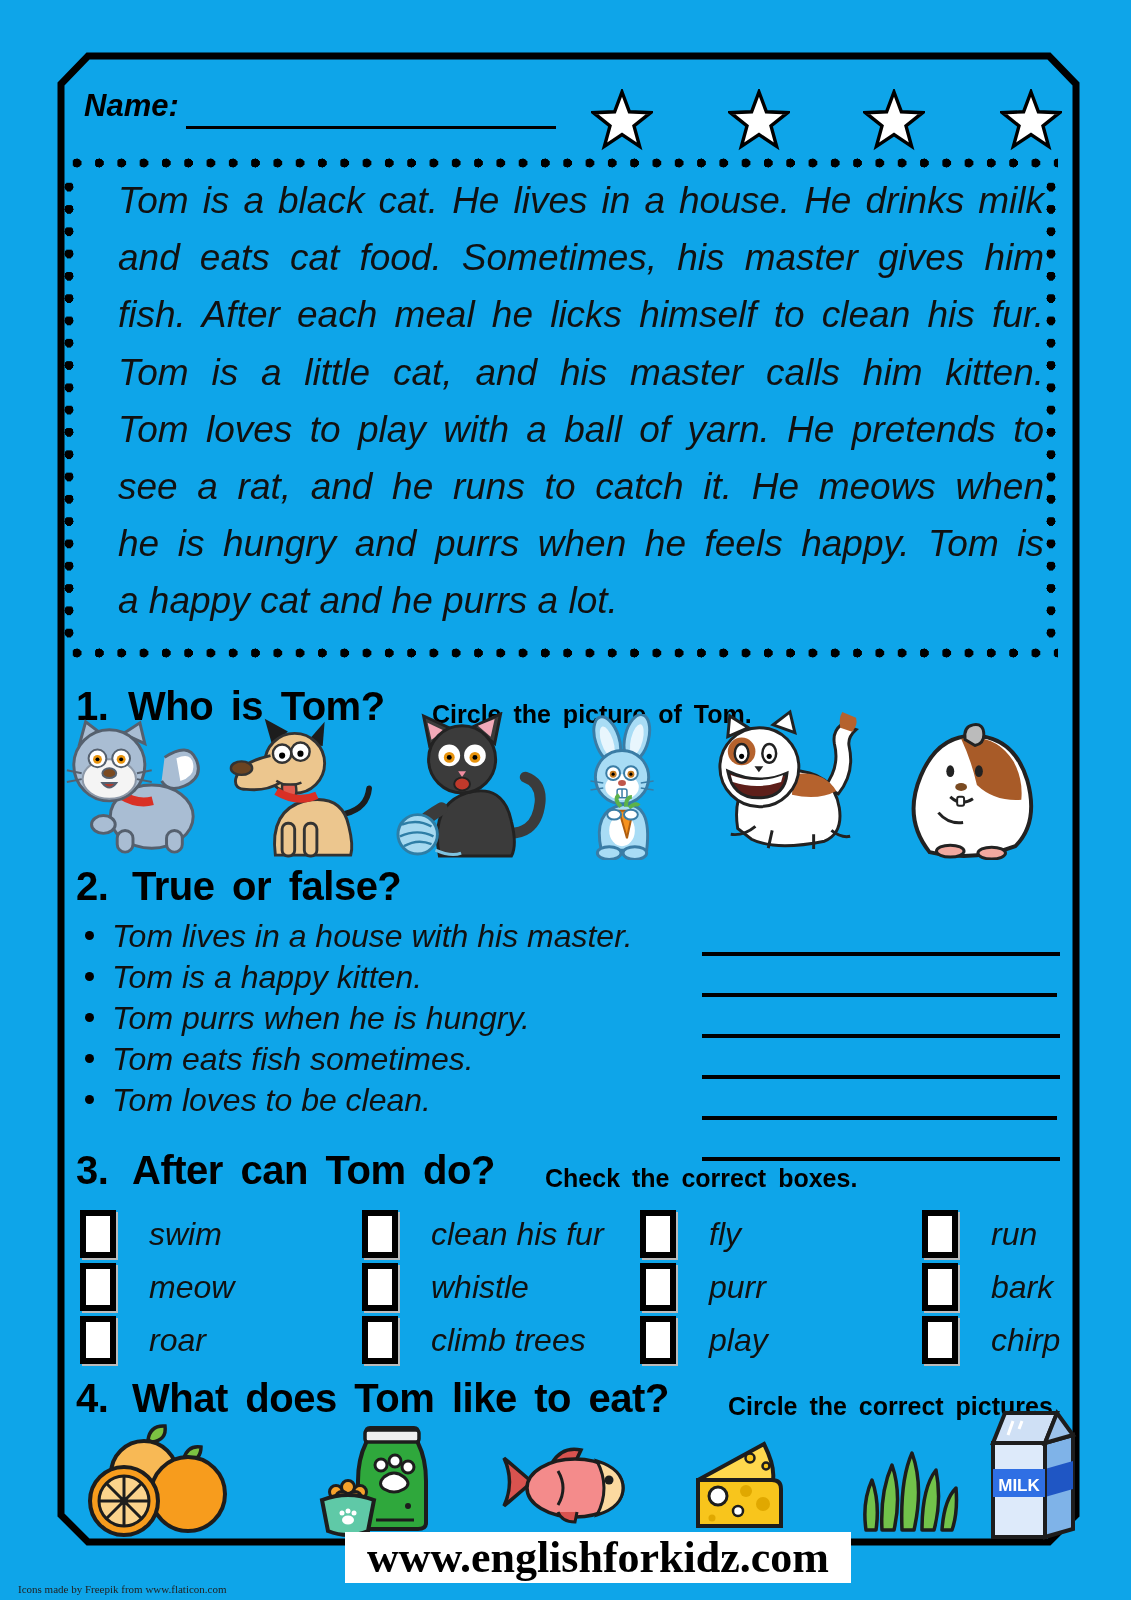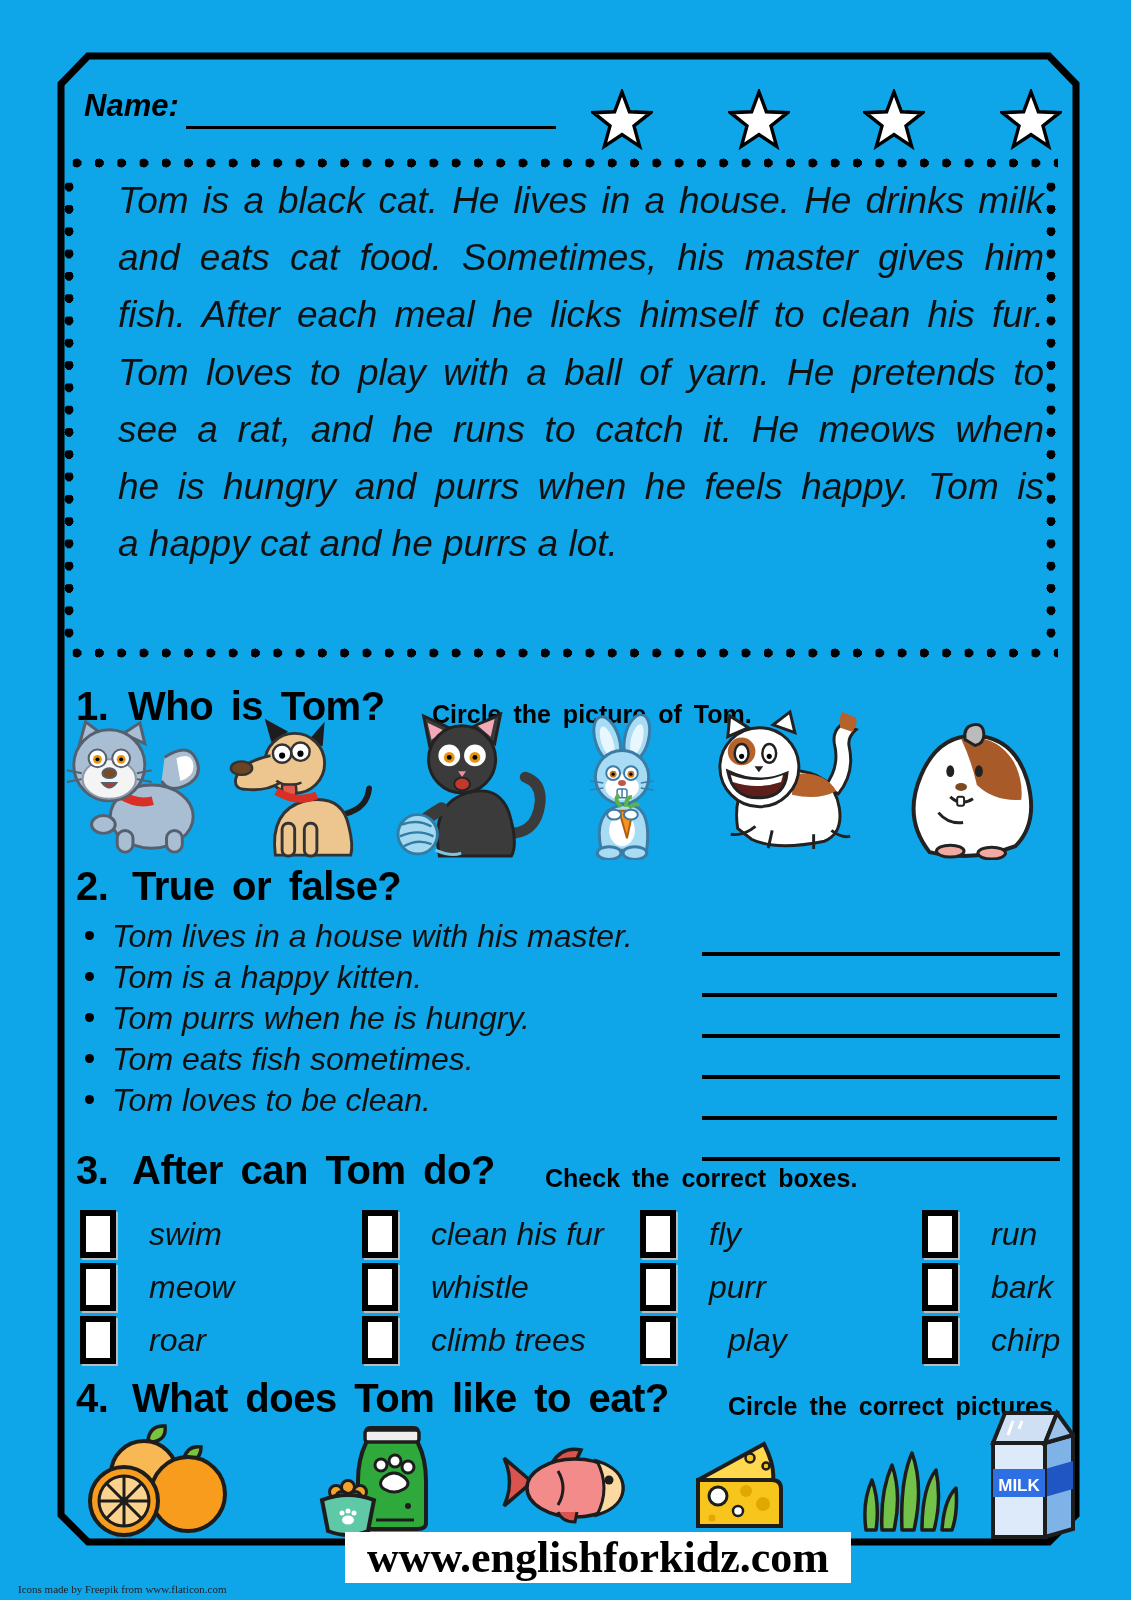--- a/index.html
+++ b/index.html
@@ -72,20 +72,21 @@
 
   <div class="abs dots-h" style="left:66px;top:158px;width:992px;"></div>
   <div class="abs dots-h" style="left:66px;top:648px;width:992px;"></div>
   <div class="abs dots-v" style="left:64px;top:176px;height:466px;"></div>
   <div class="abs dots-v" style="left:1046px;top:176px;height:466px;"></div>
 
   <div id="passage" class="abs">
     <div class="pline">Tom is a black cat. He lives in a house. He drinks milk</div>
     <div class="pline">and eats cat food. Sometimes, his master gives him</div>
     <div class="pline">fish. After each meal he licks himself to clean his fur.</div>
+    <div class="pline">Tom is a little cat, and his master calls him kitten.</div>
     <div class="pline">Tom loves to play with a ball of yarn. He pretends to</div>
     <div class="pline">see a rat, and he runs to catch it. He meows when</div>
     <div class="pline">he is hungry and purrs when he feels happy. Tom is</div>
     <div class="pline last">a happy cat and he purrs a lot.</div>
   </div>
 
   <span class="abs h-num" style="left:76px;top:684px;">1.</span>
   <span class="abs h-title" style="left:128px;top:684px;">Who is Tom?</span>
   <span class="abs h-instr" style="left:432px;top:700px;">Circle the picture of Tom.</span>
 
@@ -272,21 +273,21 @@
     </div>
 
   <div class="abs q3-cell" style="left:640px;top:1210px;">
       <span class="checkbox"></span>
       <span class="q3-label">fly</span>
     </div>
   <div class="abs q3-cell" style="left:640px;top:1263px;">
       <span class="checkbox"></span>
       <span class="q3-label">purr</span>
     </div>
-  <div class="abs q3-cell" style="left:640px;top:1316px;gap:19px;">
+  <div class="abs q3-cell" style="left:640px;top:1316px;">
       <span class="checkbox"></span>
       <span class="q3-label">play</span>
     </div>
 
   <div class="abs q3-cell" style="left:922px;top:1210px;">
       <span class="checkbox"></span>
       <span class="q3-label">run</span>
     </div>
   <div class="abs q3-cell" style="left:922px;top:1263px;">
       <span class="checkbox"></span>

